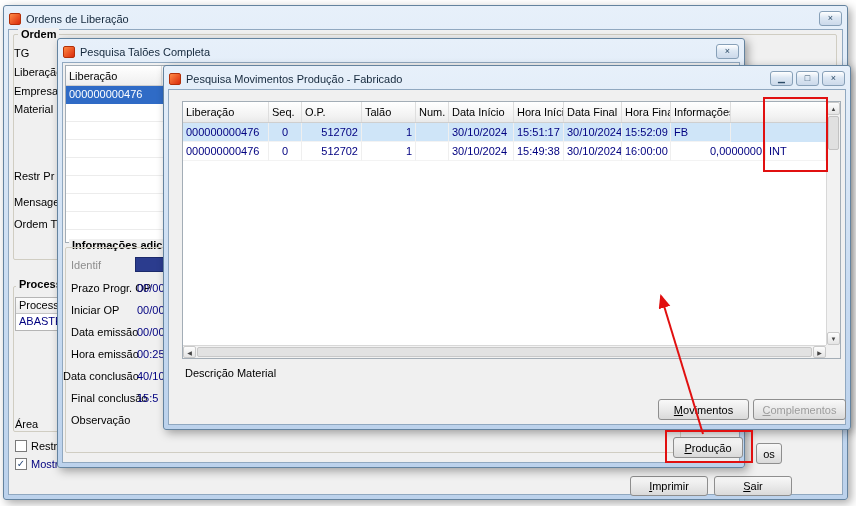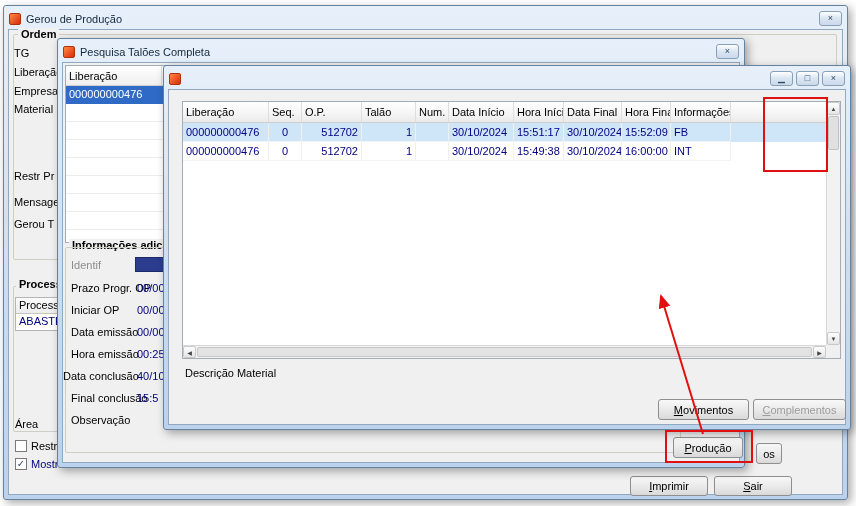--- a/index.html
+++ b/index.html
@@ -93,38 +93,38 @@
 
   .ann { position: absolute; border: 2px solid #e11010; z-index: 6; pointer-events: none; }
   .overlay { position: absolute; left: 0; top: 0; z-index: 7; pointer-events: none; }
 </style>
 </head>
 <body>
 
 <div class="win" style="left:3px; top:5px; width:845px; height:495px; z-index:1">
   <div class="titlebar">
     <span class="app-icon"></span>
-    <span>Gerou de Produção</span>
+    <span>Ordens de Liberação</span>
     <span class="caption-buttons">
       <span class="winbtn">
           <span>×</span>
         </span>
     </span>
   </div>
   <div class="win-body">
     <div class="groupbox" style="left:4px; top:4px; width:824px; height:226px"></div>
     <span class="grouplabel" style="left:9px; top:-2px">Ordem</span>
 
     <span class="lbl" style="left:5px; top:17px">TG</span>
     <span class="lbl" style="left:5px; top:36px">Liberação</span>
     <span class="lbl" style="left:5px; top:55px">Empresa</span>
     <span class="lbl" style="left:5px; top:73px">Material</span>
     <span class="lbl" style="left:5px; top:140px">Restr Pr</span>
     <span class="lbl" style="left:5px; top:166px">Mensagem</span>
-    <span class="lbl" style="left:5px; top:188px">Gerou T</span>
+    <span class="lbl" style="left:5px; top:188px">Ordem T</span>
 
     <div class="groupbox" style="left:4px; top:256px; width:436px; height:146px"></div>
     <span class="grouplabel" style="left:7px; top:248px">Processos</span>
 
     <div class="pgrid">
       <div class="pgh">Processo</div>
       <div class="pgr">ABASTEC</div>
     </div>
 
     <span class="lbl" style="left:6px; top:388px">Área</span>
@@ -193,20 +193,21 @@
 
     <span class="lbl" style="left:8px; top:351px">Observação</span>
 
     <div class="btn" style="left:610px; top:374px; width:70px; height:21px"><u>P</u>rodução</div>
   </div>
 </div>
 
 <div class="win" style="left:163px; top:65px; width:688px; height:365px; z-index:3">
   <div class="titlebar">
     <span class="app-icon"></span>
+    <span>Pesquisa Movimentos Produção - Fabricado</span>
     <span class="caption-buttons">
       <span class="winbtn">
           <span>▁</span>
         </span>
       <span class="winbtn">
           <span>□</span>
         </span>
       <span class="winbtn">
           <span>×</span>
         </span>
@@ -242,20 +243,21 @@
         <div class="fg-row">
           <div class="fgc w0">000000000476</div>
           <div class="fgc w1 ca">0</div>
           <div class="fgc w2 ra">512702</div>
           <div class="fgc w3 ra">1</div>
           <div class="fgc w4"></div>
           <div class="fgc w5">30/10/2024</div>
           <div class="fgc w6">15:49:38</div>
           <div class="fgc w7">30/10/2024</div>
           <div class="fgc w8">16:00:00</div>
+          <div class="fgc w9 ra">0,0000000</div>
           <div class="fgc w10">INT</div>
         </div>
       </div>
       <div class="vscroll">
         <div class="sb sb-up">
             <span>▲</span>
           </div>
         <div class="vthumb"></div>
         <div class="sb sb-down">
             <span>▼</span>

